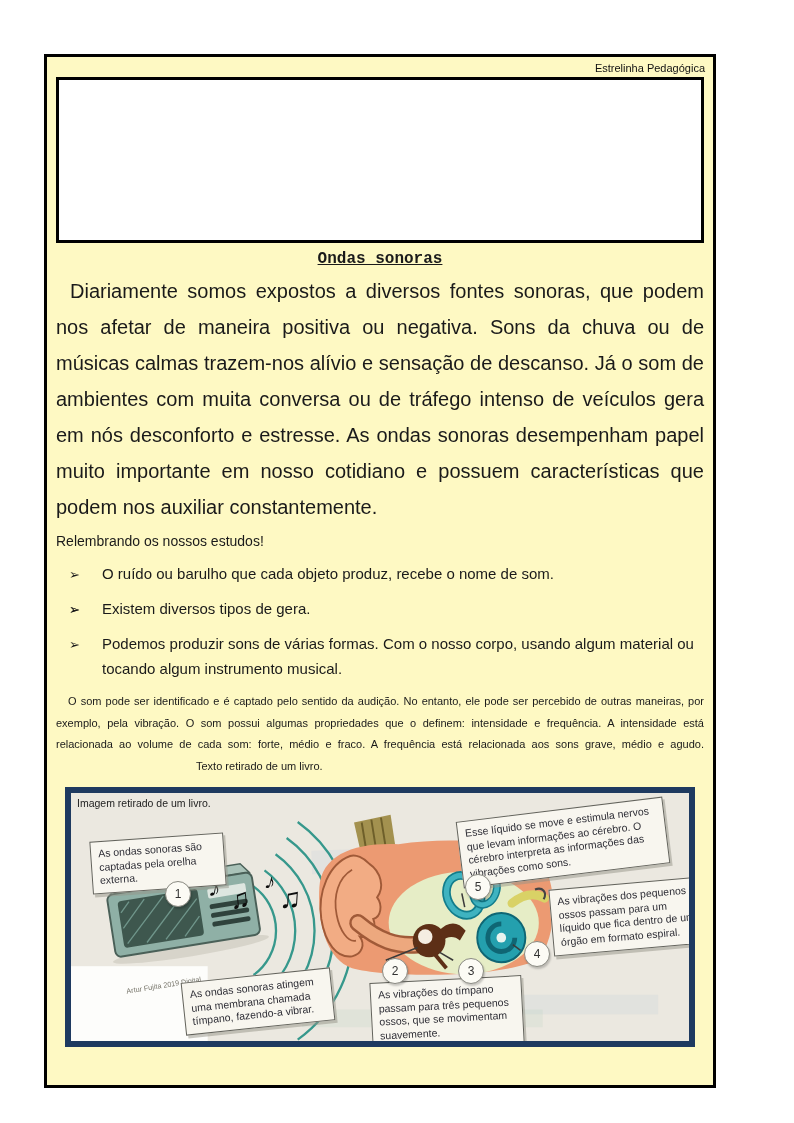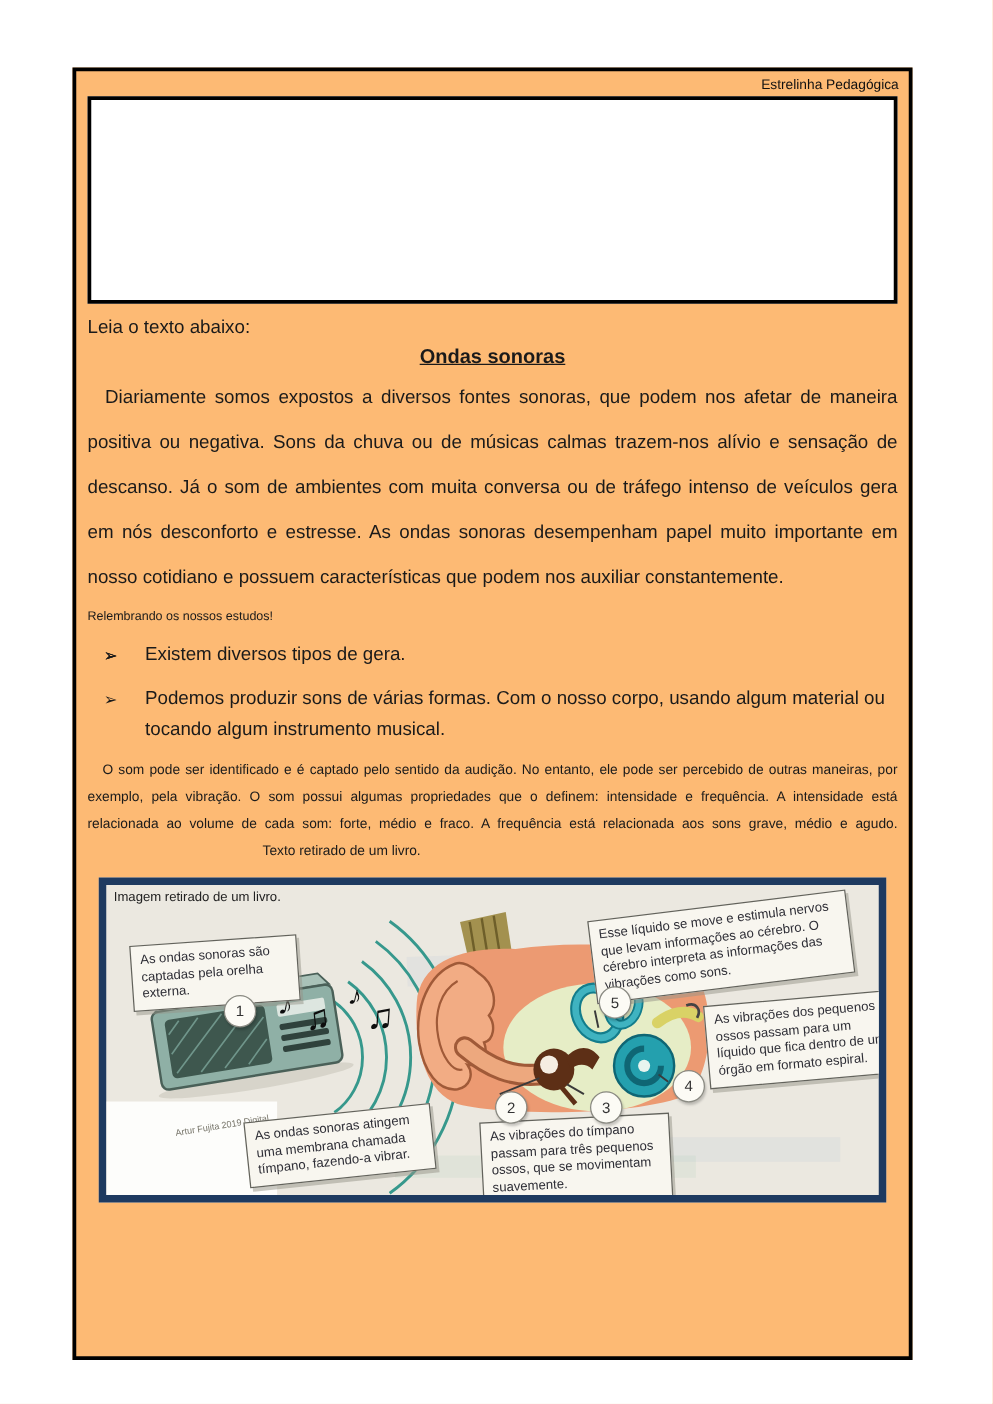--- a/index.html
+++ b/index.html
@@ -1,24 +1,24 @@
 <!DOCTYPE html>
 <html><head>
 <meta charset="utf-8">
 <style>
   html,body { margin:0; padding:0; background:#ffffff; }
   body { width:794px; height:1123px; position:relative; font-family:"Liberation Sans",sans-serif; color:#1a1a1a; }
-  .outer { position:absolute; left:58px; top:54px; width:672px; height:1034px; border:3px solid #000; background:#fdba74; box-sizing:border-box; }
+  .outer { position:absolute; left:44px; top:54px; width:672px; height:1034px; border:3px solid #000; background:#fef9c3; box-sizing:border-box; }
   .brand { text-align:right; font-size:11px; padding:5px 8px 2px 0; color:#111; }
   .headerbox { margin:1px 9px 0 9px; height:160px; border:3px solid #000; background:#fff; }
   .content { padding:0 9px; }
   .lead { font-size:15px; margin:10px 0 0 0; }
-  .title { text-align:center; font-weight:bold; text-decoration:underline; font-size:16px; margin:7px 0 0 0; }
-  .p1 { font-size:15px; line-height:36px; text-align:justify; margin:5px 0 0 0; text-indent:14px; }
-  .sub { font-size:10px; margin:8px 0 0 0; }
+  .title { text-align:center; font-weight:bold; text-decoration:underline; font-size:16px; margin:7px 0 0 0;font-family:Liberation Mono, monospace; }
+  .p1 { font-size:20px; line-height:36px; text-align:justify; margin:5px 0 0 0; text-indent:14px; }
+  .sub { font-size:14px; margin:8px 0 0 0; }
   ul.bullets { list-style:none; margin:12px 0 0 0; padding:0; }
   ul.bullets li { position:relative; padding-left:46px; margin-bottom:10px; font-size:15px; line-height:25px; }
   ul.bullets li .marker { position:absolute; left:13px; top:1px; font-size:13px; }
   .p2 { font-size:11px; line-height:21.5px; text-align:justify; margin:4px 0 0 0; text-indent:12px; }
   .p2 .credit { display:inline-block; margin-left:140px; text-indent:0; }
 
   .figure { position:relative; margin:10px 9px 0 9px; height:260px; border:6px solid #1e3a60; box-sizing:border-box; background:#ebe8e0; overflow:hidden; }
   .fig-caption { position:absolute; left:6px; top:4px; font-size:10.5px; color:#222; z-index:6; }
   .fig-svg { position:absolute; left:0; top:0; width:100%; height:100%; z-index:1; }
   .card { position:absolute; background:#f8f6ef; border:1px solid #63635c; box-shadow:2px 3px 0 rgba(150,148,135,0.5); padding:5px 7px; font-size:10.5px; line-height:1.3; color:#2e2e36; z-index:4; box-sizing:border-box; }
@@ -35,26 +35,25 @@
   .n5 { left:394px; top:81px; }
 </style>
 </head>
 <body>
 
 <div class="sheet">
   <div class="outer">
     <div class="brand">Estrelinha Pedagógica</div>
     <div class="headerbox"></div>
     <div class="content">
-      <p class="lead">Leia o texto abaixo:</p>
       <h1 class="title">Ondas sonoras</h1>
       <p class="p1">Diariamente somos expostos a diversos fontes sonoras, que podem nos afetar de maneira positiva ou negativa. Sons da chuva ou de músicas calmas trazem-nos alívio e sensação de descanso. Já o som de ambientes com muita conversa ou de tráfego intenso de veículos gera em nós desconforto e estresse. As ondas sonoras desempenham papel muito importante em nosso cotidiano e possuem características que podem nos auxiliar constantemente.</p>
       <p class="sub">Relembrando os nossos estudos!</p>
       <ul class="bullets">
-        <li><span class="marker">➢</span></li>
+        <li><span class="marker">➢</span><span>O ruído ou barulho que cada objeto produz, recebe o nome de som.</span></li>
         <li><span class="marker">➢</span></li>
         <li><span class="marker">➢</span><span>Existem diversos tipos de gera.</span></li>
         <li><span class="marker">➢</span><span>Podemos produzir sons de várias formas. Com o nosso corpo, usando algum material ou tocando algum instrumento musical.</span></li>
       </ul>
       <p class="p2"><span>O som pode ser identificado e é captado pelo sentido da audição. No entanto, ele pode ser percebido de outras maneiras, por exemplo, pela vibração. O som possui algumas propriedades que o definem: intensidade e frequência. A intensidade está relacionada ao volume de cada som: forte, médio e fraco. A frequência está relacionada aos sons grave, médio e agudo.</span><span class="credit">Texto retirado de um livro.</span></p>
 
       <div class="figure">
         <svg class="fig-svg" viewBox="0 0 642 252" preserveAspectRatio="none">
 
           <rect x="250" y="56" width="150" height="24" fill="#a9bcd8" opacity="0.13" transform="rotate(-2 325 68)"></rect>

